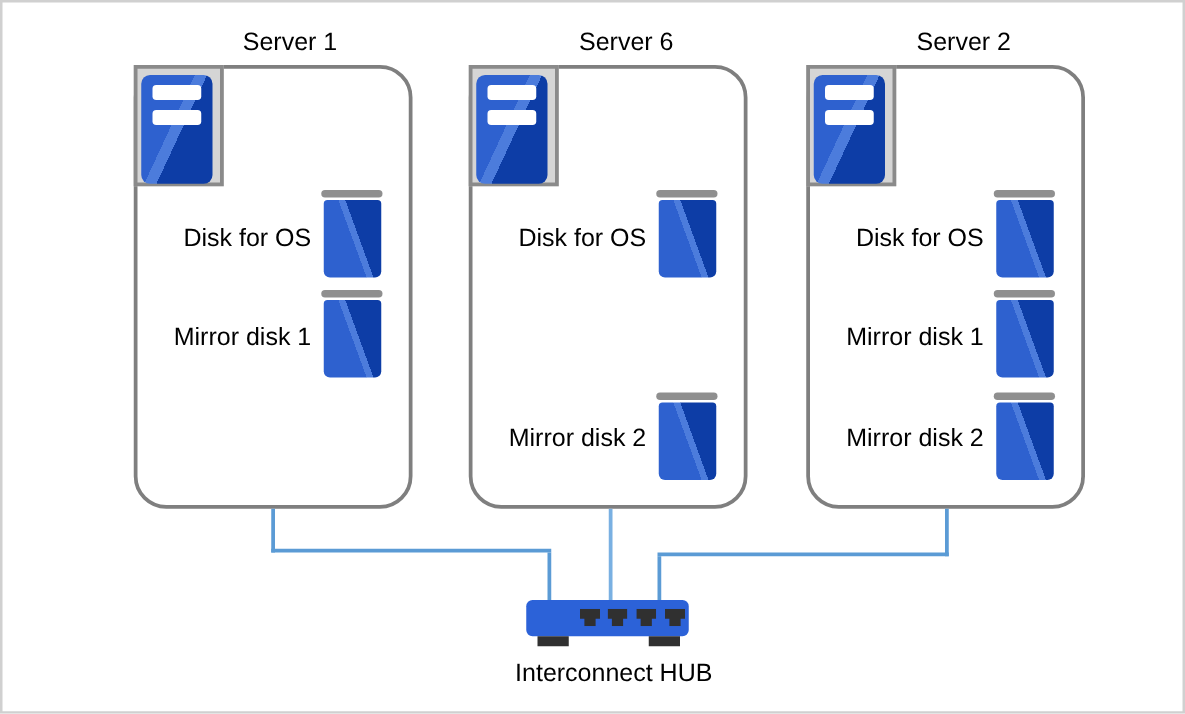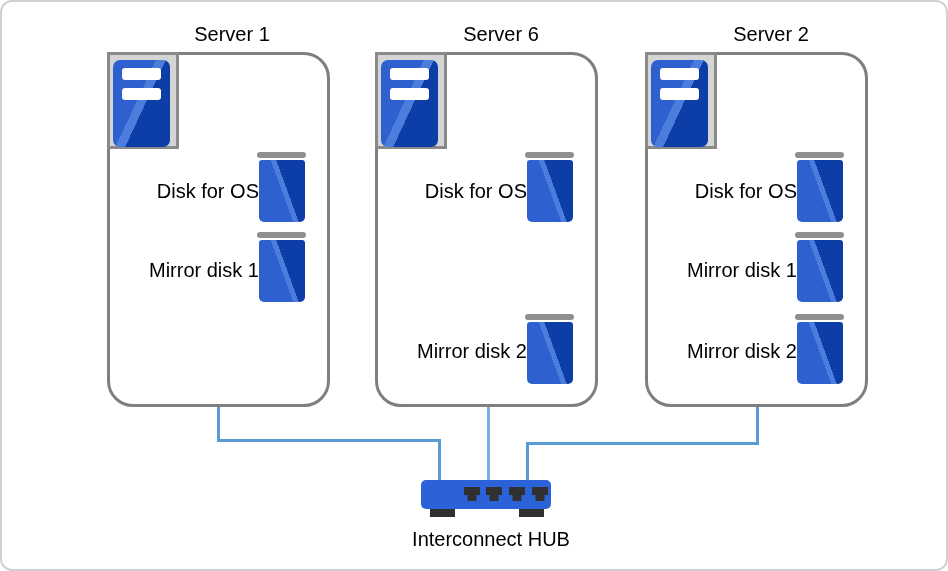--- a/index.html
+++ b/index.html
@@ -2,21 +2,21 @@
 <html style="--canvas_border: #d0d0d0; --box_border: #7f7f7f; --icon_bg: #d5d5d5; --icon_border: #8a8a8a; --blue_light: #2e61cf; --blue_streak: #4c7cdc; --blue_dark: #0d3da6; --disk_cap: #8f8f8f; --connector: #5b9bd5; --connector_light: #79b0e2; --hub_blue: #2c62d8; --hub_dark: #303030; --text: #000000;"><head>
 <meta charset="utf-8">
 <style>
   html,body{margin:0;padding:0;background:#fff;}
   .canvas{
     position:relative;
     width:948px;height:571px;
     box-sizing:border-box;
     background:#fff;
     border:2px solid var(--canvas_border,#d0d0d0);
-    border-radius:12px;
+    border-radius:0;
     font-family:"Liberation Sans", sans-serif;
     color:var(--text,#000);
     overflow:hidden;
   }
 
   
   .server-title{
     position:absolute;top:19px;
     transform:translateX(-50%);
     font-size:20px;line-height:26px;
@@ -66,21 +66,21 @@
     width:46px;height:62px;margin:2px auto 0;
     border-radius:3px 3px 5px 5px;
     background:linear-gradient(70deg,
       var(--blue_light,#2e61cf) 0 50%,
       var(--blue_streak,#4c7cdc) 50% 58%,
       var(--blue_dark,#0d3da6) 58%);
   }
 
   
   .disk-label{
-    position:absolute;left:16px;width:133px;
+    position:absolute;left:6px;width:133px;
     text-align:right;font-size:20px;line-height:26px;
     white-space:nowrap;
   }
   .lslot1{top:123px}.lslot2{top:202px}.lslot3{top:283px}
 
   
   .line{position:absolute;background:var(--connector,#5b9bd5);}
   .l1a{left:215px;top:405px;width:3px;height:35px;}
   .l1b{left:215px;top:437px;width:224px;height:3px;}
   .l1c{left:436px;top:440px;width:3px;height:38px;}

